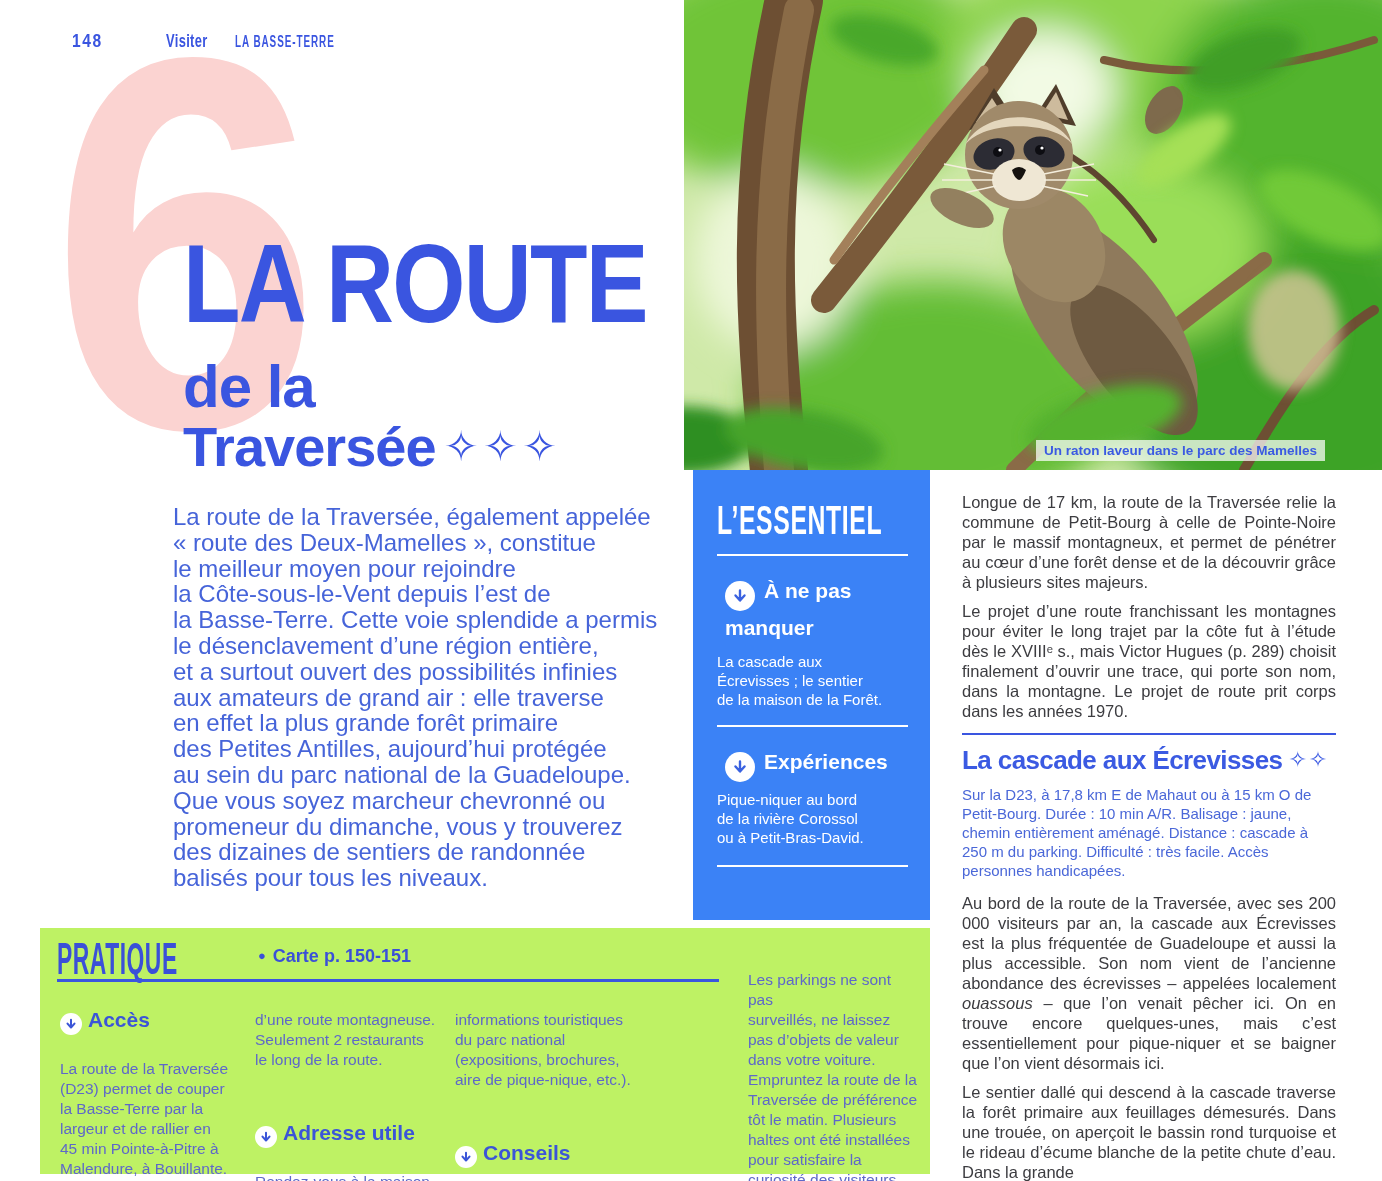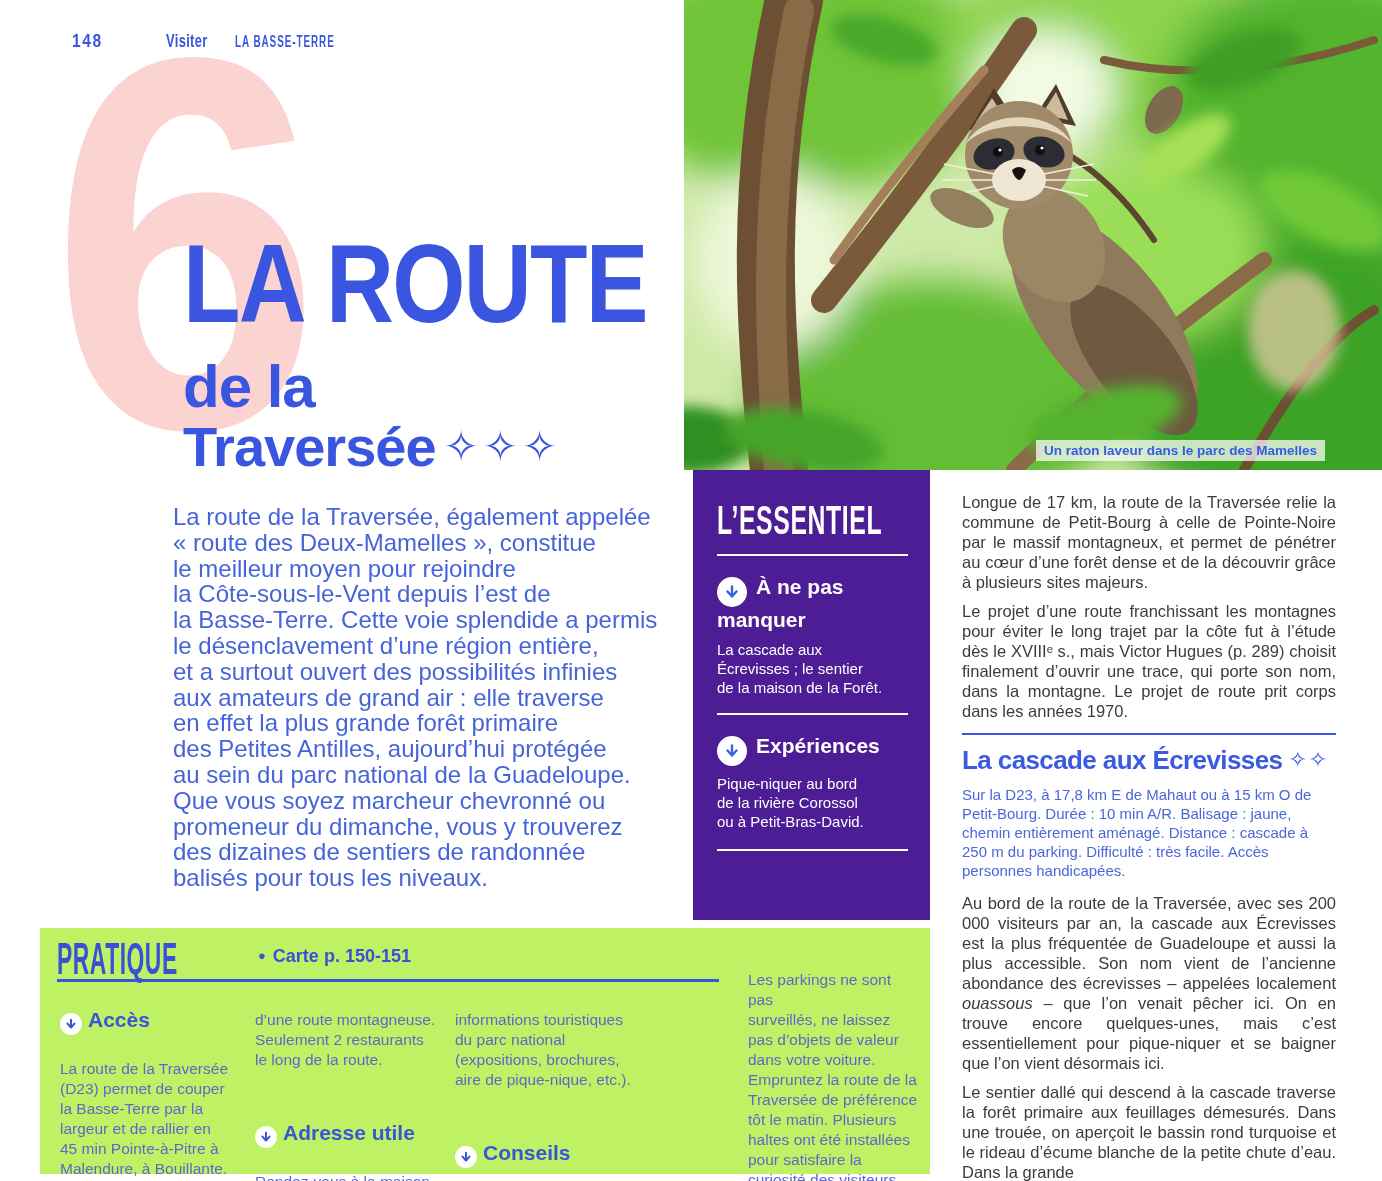--- a/index.html
+++ b/index.html
@@ -25,25 +25,25 @@
 
   
   .intro { position:absolute; left:133px; top:504px; width:545px; font-size:24px; line-height:25.8px; color:#4664d9; font-weight:500; white-space:pre-line; z-index:2;margin-left:40px; }
 
   
   .photo { position:absolute; left:684px; top:0; width:698px; height:470px; overflow:hidden; }
   .photo svg { display:block; }
   .photo-caption { position:absolute; right:57px; top:440px; background:rgba(255,255,255,.72); color:#3b5ae2; font-weight:bold; font-size:13.5px; padding:3px 8px; white-space:nowrap; }
 
   
-  .essentiel { position:absolute; left:693px; top:470px; width:237px; height:450px; background:#4c1d95; color:#ffffff; padding:30px 22px 0 24px; }
+  .essentiel { position:absolute; left:693px; top:470px; width:237px; height:450px; background:#3b82f6; color:#ffffff; padding:30px 22px 0 24px; }
   .ess-title { font-weight:bold; font-size:40px; line-height:1; transform:scaleX(.62); transform-origin:left; white-space:nowrap; letter-spacing:1px; }
   .ess-rule { height:2px; background:#ffffff; margin:14px 0 0 0; }
   .ess-section { margin-top:18px; }
-  .ess-head { font-weight:bold; font-size:21px; line-height:25px; }
+  .ess-head { font-weight:bold; font-size:21px; line-height:33px;margin-left:8px; }
   .circle-icon { display:inline-flex; width:30px; height:30px; background:#ffffff; border-radius:50%; align-items:center; justify-content:center; vertical-align:-7px; margin-right:9px; }
   .ess-body { font-size:15px; line-height:19px; margin-top:8px; white-space:pre-line; font-weight:500; }
 
   
   .right-col { position:absolute; left:962px; top:492px; width:374px; }
   .right-col p.dark { font-size:16.5px; line-height:20px; color:#3c3c40; text-align:justify; margin-bottom:9px; }
   .sec-rule { height:2px; background:#3a55e0; margin:12px 0 10px 0; }
   .sec-head { color:#3b5ae2; font-weight:bold; font-size:26px; letter-spacing:-.6px; white-space:nowrap; }
   .sec-head .stars { font-family:"DejaVu Sans",sans-serif; font-size:22px; letter-spacing:2px; font-weight:normal; position:relative; top:-2px; margin-left:6px; }
   .sec-info { font-size:15px; line-height:19px; color:#4a67d8; font-weight:400; margin:9px 0 13px 0; }

